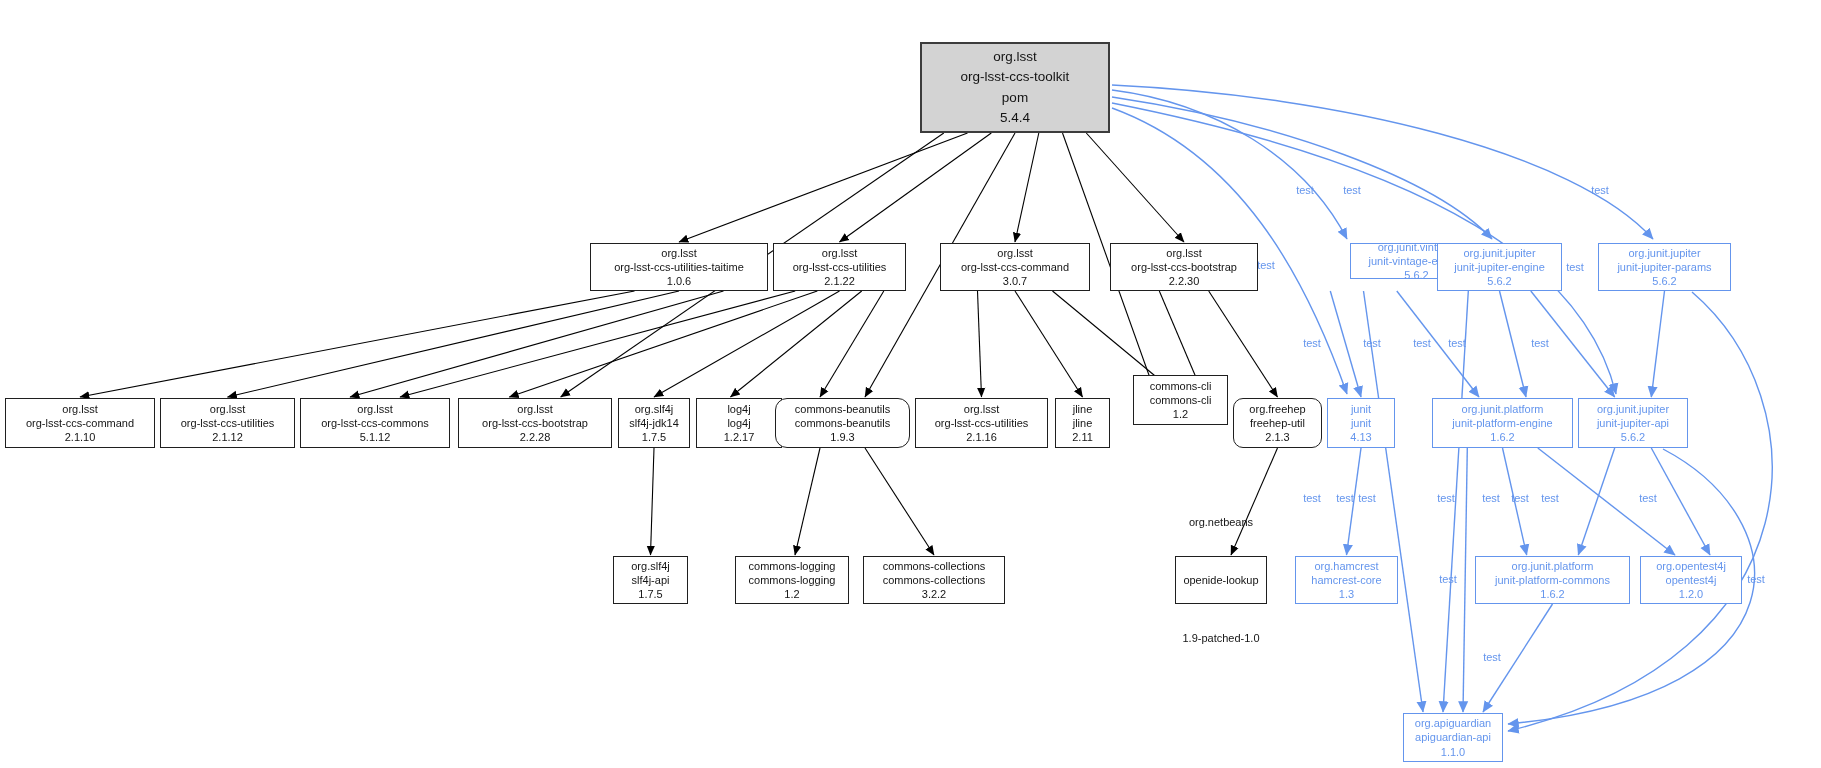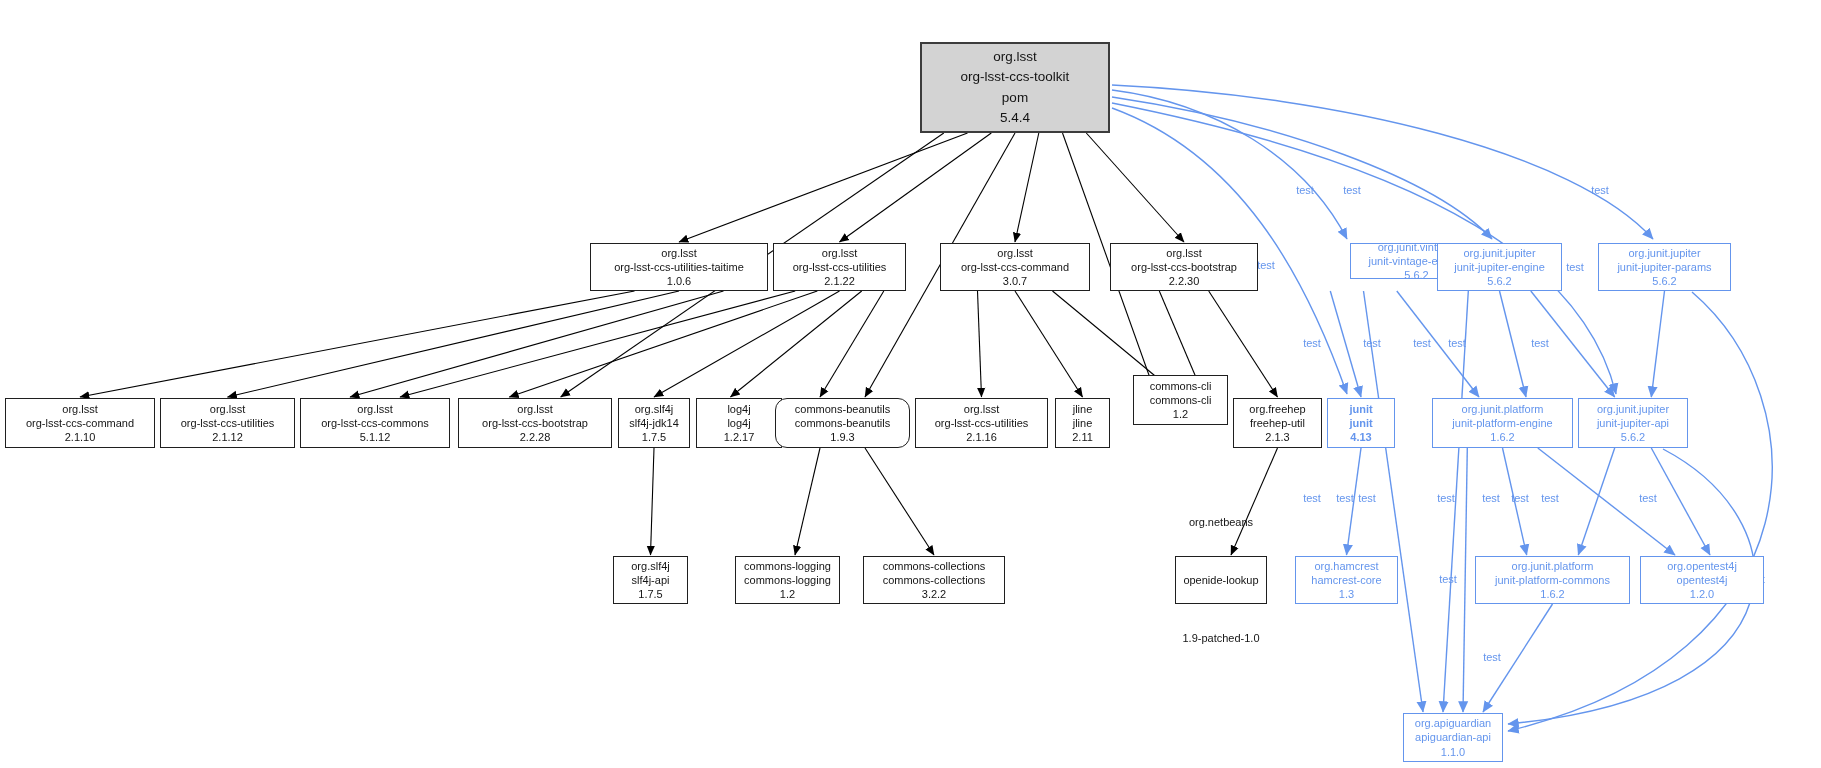--- a/index.html
+++ b/index.html
@@ -185,46 +185,46 @@
       <div class="node compile" style="left: 1055px; top: 398px; width: 55px; height: 50px;">
         <div>jline</div>
         <div>jline</div>
         <div>2.11</div>
       </div>
       <div class="node compile" style="left: 1133px; top: 375px; width: 95px; height: 50px;">
         <div>commons-cli</div>
         <div>commons-cli</div>
         <div>1.2</div>
       </div>
-      <div class="node compile" style="left: 1233px; top: 398px; width: 89px; height: 50px;">
+      <div class="node compile" style="left: 1233px; top: 398px; width: 89px; height: 50px; border-radius: 10px;">
         <div>org.freehep</div>
         <div>freehep-util</div>
         <div>2.1.3</div>
       </div>
-      <div class="node test" style="left: 1327px; top: 398px; width: 68px; height: 50px; font-weight: bold;">
+      <div class="node test" style="left: 1327px; top: 398px; width: 68px; height: 50px;">
         <div>junit</div>
         <div>junit</div>
         <div>4.13</div>
       </div>
       <div class="node test" style="left: 1432px; top: 398px; width: 141px; height: 50px;">
         <div>org.junit.platform</div>
         <div>junit-platform-engine</div>
         <div>1.6.2</div>
       </div>
       <div class="node test" style="left: 1578px; top: 398px; width: 110px; height: 50px;">
         <div>org.junit.jupiter</div>
         <div>junit-jupiter-api</div>
         <div>5.6.2</div>
       </div>
       <div class="node compile" style="left: 613px; top: 556px; width: 75px; height: 48px;">
         <div>org.slf4j</div>
         <div>slf4j-api</div>
         <div>1.7.5</div>
       </div>
-      <div class="node compile" style="left: 735px; top: 556px; width: 105px; height: 48px;">
+      <div class="node compile" style="left: 735px; top: 556px; width: 114px; height: 48px;">
         <div>commons-logging</div>
         <div>commons-logging</div>
         <div>1.2</div>
       </div>
       <div class="node compile" style="left: 863px; top: 556px; width: 142px; height: 48px;">
         <div>commons-collections</div>
         <div>commons-collections</div>
         <div>3.2.2</div>
       </div>
       <div class="node compile" style="left: 1175px; top: 556px; width: 92px; height: 48px; gap: 44px;">
@@ -235,21 +235,21 @@
       <div class="node test" style="left: 1295px; top: 556px; width: 103px; height: 48px;">
         <div>org.hamcrest</div>
         <div>hamcrest-core</div>
         <div>1.3</div>
       </div>
       <div class="node test" style="left: 1475px; top: 556px; width: 155px; height: 48px;">
         <div>org.junit.platform</div>
         <div>junit-platform-commons</div>
         <div>1.6.2</div>
       </div>
-      <div class="node test" style="left: 1640px; top: 556px; width: 124px; height: 48px; text-align: center;">
+      <div class="node test" style="left: 1640px; top: 556px; width: 102px; height: 48px; text-align: center;">
         <div>org.opentest4j</div>
         <div>opentest4j</div>
         <div>1.2.0</div>
       </div>
       <div class="node test" style="left: 1403px; top: 713px; width: 100px; height: 49px;">
         <div>org.apiguardian</div>
         <div>apiguardian-api</div>
         <div>1.1.0</div>
       </div>
     </div>

